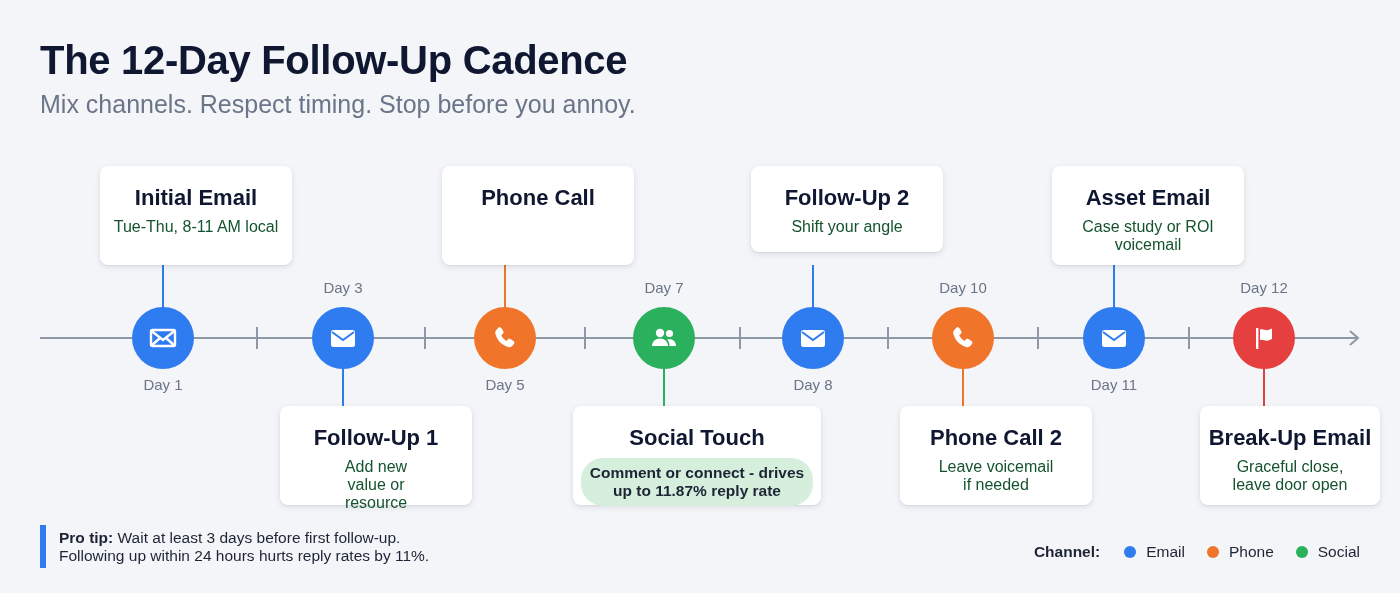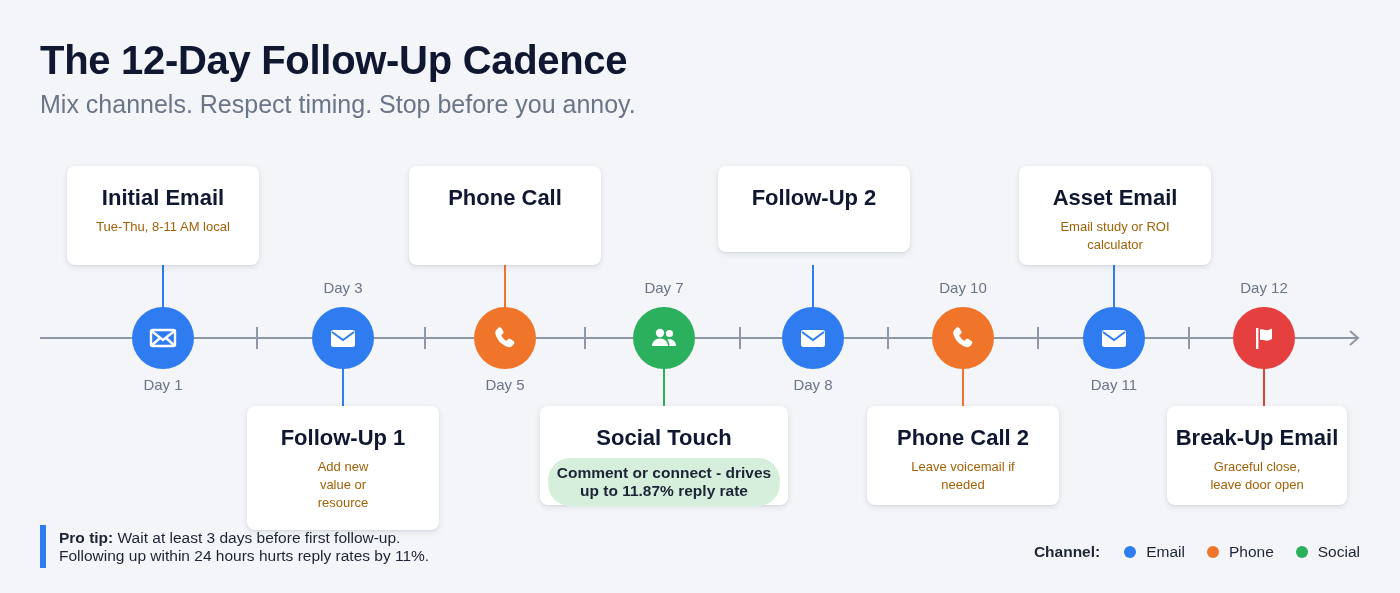--- a/index.html
+++ b/index.html
@@ -34,24 +34,24 @@
   }
   .node svg { width: 30px; height: 30px; }
   .connector { position: absolute; width: 2px; }
   .day {
     position: absolute; width: 80px; text-align: center;
     font-size: 15px; color: #6b7588;
   }
   .card {
     position: absolute; background: #ffffff; border-radius: 8px;
     box-shadow: 0 2px 6px rgba(20,30,60,0.10), 0 1px 2px rgba(20,30,60,0.06);
-    text-align: center; padding-top: 18px;
+    text-align: center; padding-top: 18px; margin-left: 33px;
   }
   .card .ct { font-size: 22px; font-weight: 700; color: #0f1731; line-height: 28px; }
-  .card .cd { font-size: 13px; color: #a16207; line-height: 18px; margin-top: 6px; padding: 0 12px; }
+  .card .cd { font-size: 16px; color: #14532d; line-height: 18px; margin-top: 6px; padding: 0 12px; }
   .card .pill {
     margin: 6px 8px 0 8px; background: #d6efdc; border-radius: 22px;
     padding: 6px 6px; font-size: 15.5px; font-weight: 700; color: #1d2435; line-height: 18px;
   }
   .tip-bar { position: absolute; left: 40px; top: 525px; width: 6px; height: 43px; background: #2f7bf0; }
   .tip {
     position: absolute; left: 59px; top: 529px; font-size: 15.5px; line-height: 18px; color: #1d2435;
   }
   .tip b { font-weight: 700; }
   .legend {
@@ -153,27 +153,28 @@
 
 <div class="card" style="left:67px; top:166px; width:192px; height:99px">
   <div class="ct">Initial Email</div>
   <div class="cd">Tue-Thu, 8-11 AM local</div>
 </div>
 <div class="card" style="left:409px; top:166px; width:192px; height:99px">
   <div class="ct">Phone Call</div>
 </div>
 <div class="card" style="left:718px; top:166px; width:192px; height:86px">
   <div class="ct">Follow-Up 2</div>
+  <div class="cd">Shift your angle</div>
 </div>
 <div class="card" style="left:1019px; top:166px; width:192px; height:99px">
   <div class="ct">Asset Email</div>
-  <div class="cd" style="padding:0 30px">Email study or ROI calculator</div>
-</div>
-
-<div class="card" style="left:247px; top:406px; width:192px; height:124px">
+  <div class="cd" style="padding:0 30px">Case study or ROI voicemail</div>
+</div>
+
+<div class="card" style="left:247px; top:406px; width:192px; height:99px">
   <div class="ct">Follow-Up 1</div>
   <div class="cd" style="padding:0 56px">Add new value or resource</div>
 </div>
 <div class="card" style="left:540px; top:406px; width:248px; height:99px">
   <div class="ct">Social Touch</div>
   <div class="pill">Comment or connect - drives up to 11.87% reply rate</div>
 </div>
 <div class="card" style="left:867px; top:406px; width:192px; height:99px">
   <div class="ct">Phone Call 2</div>
   <div class="cd" style="padding:0 38px">Leave voicemail if needed</div>

